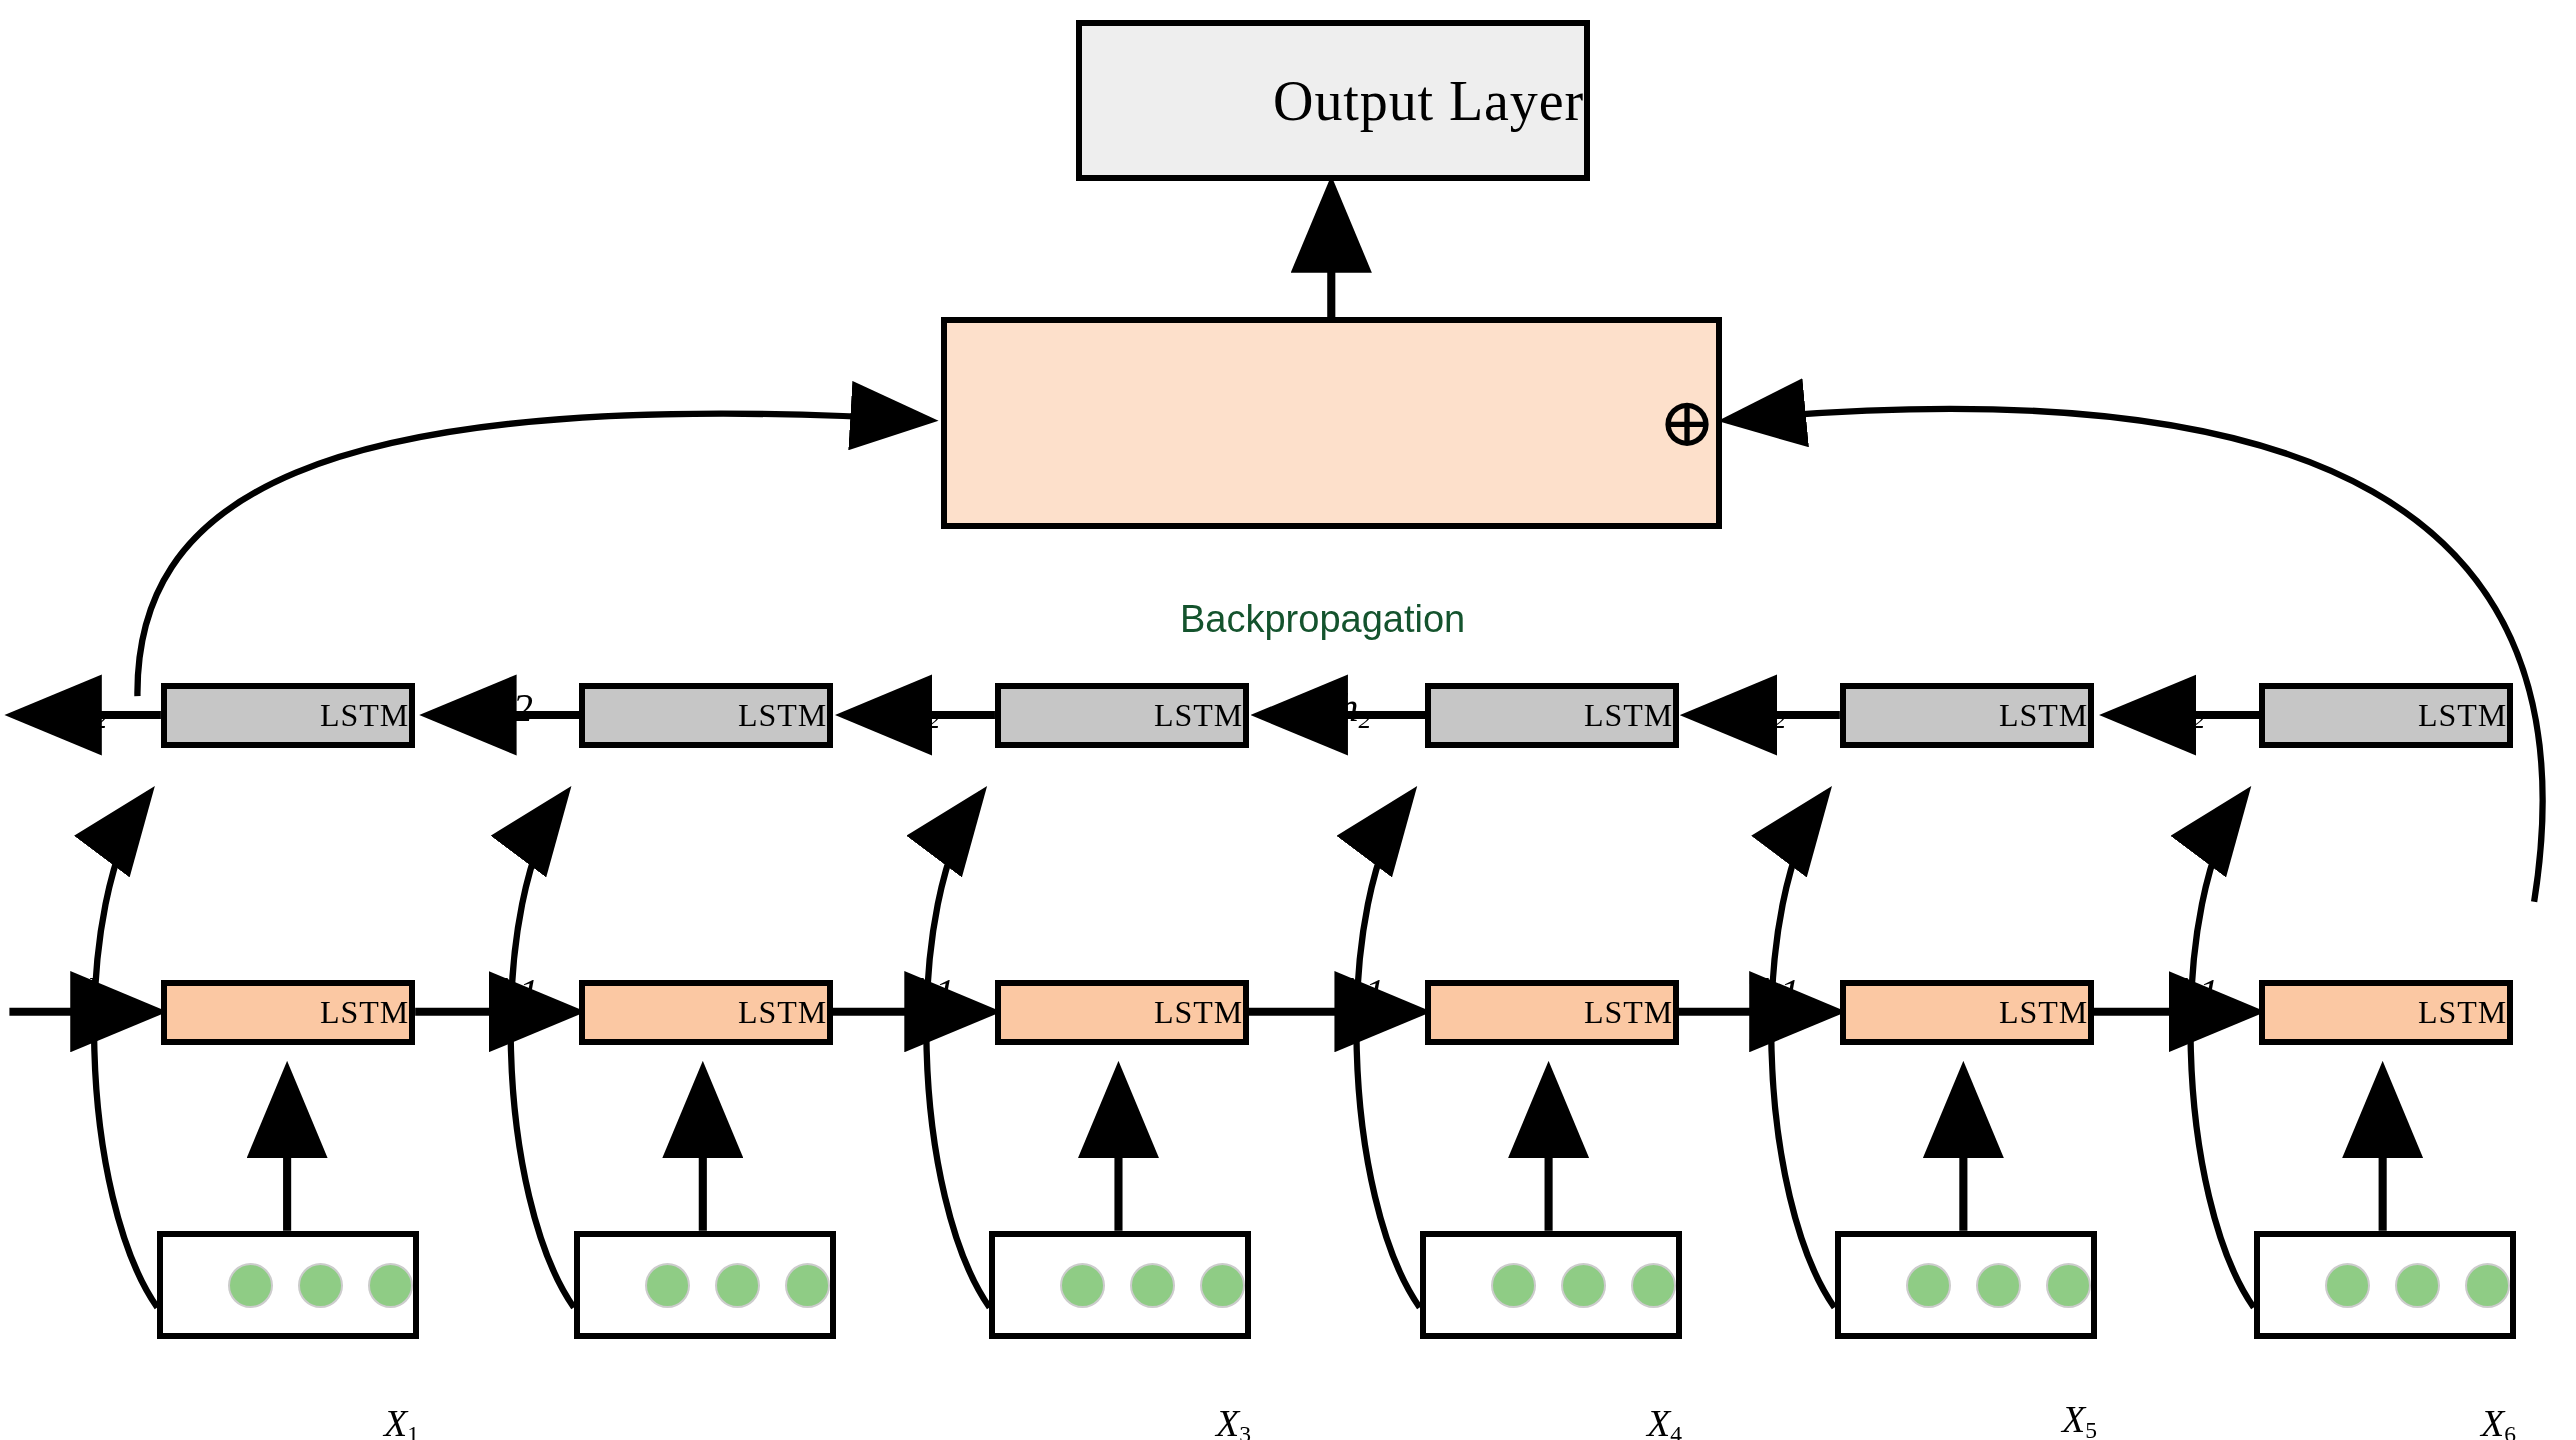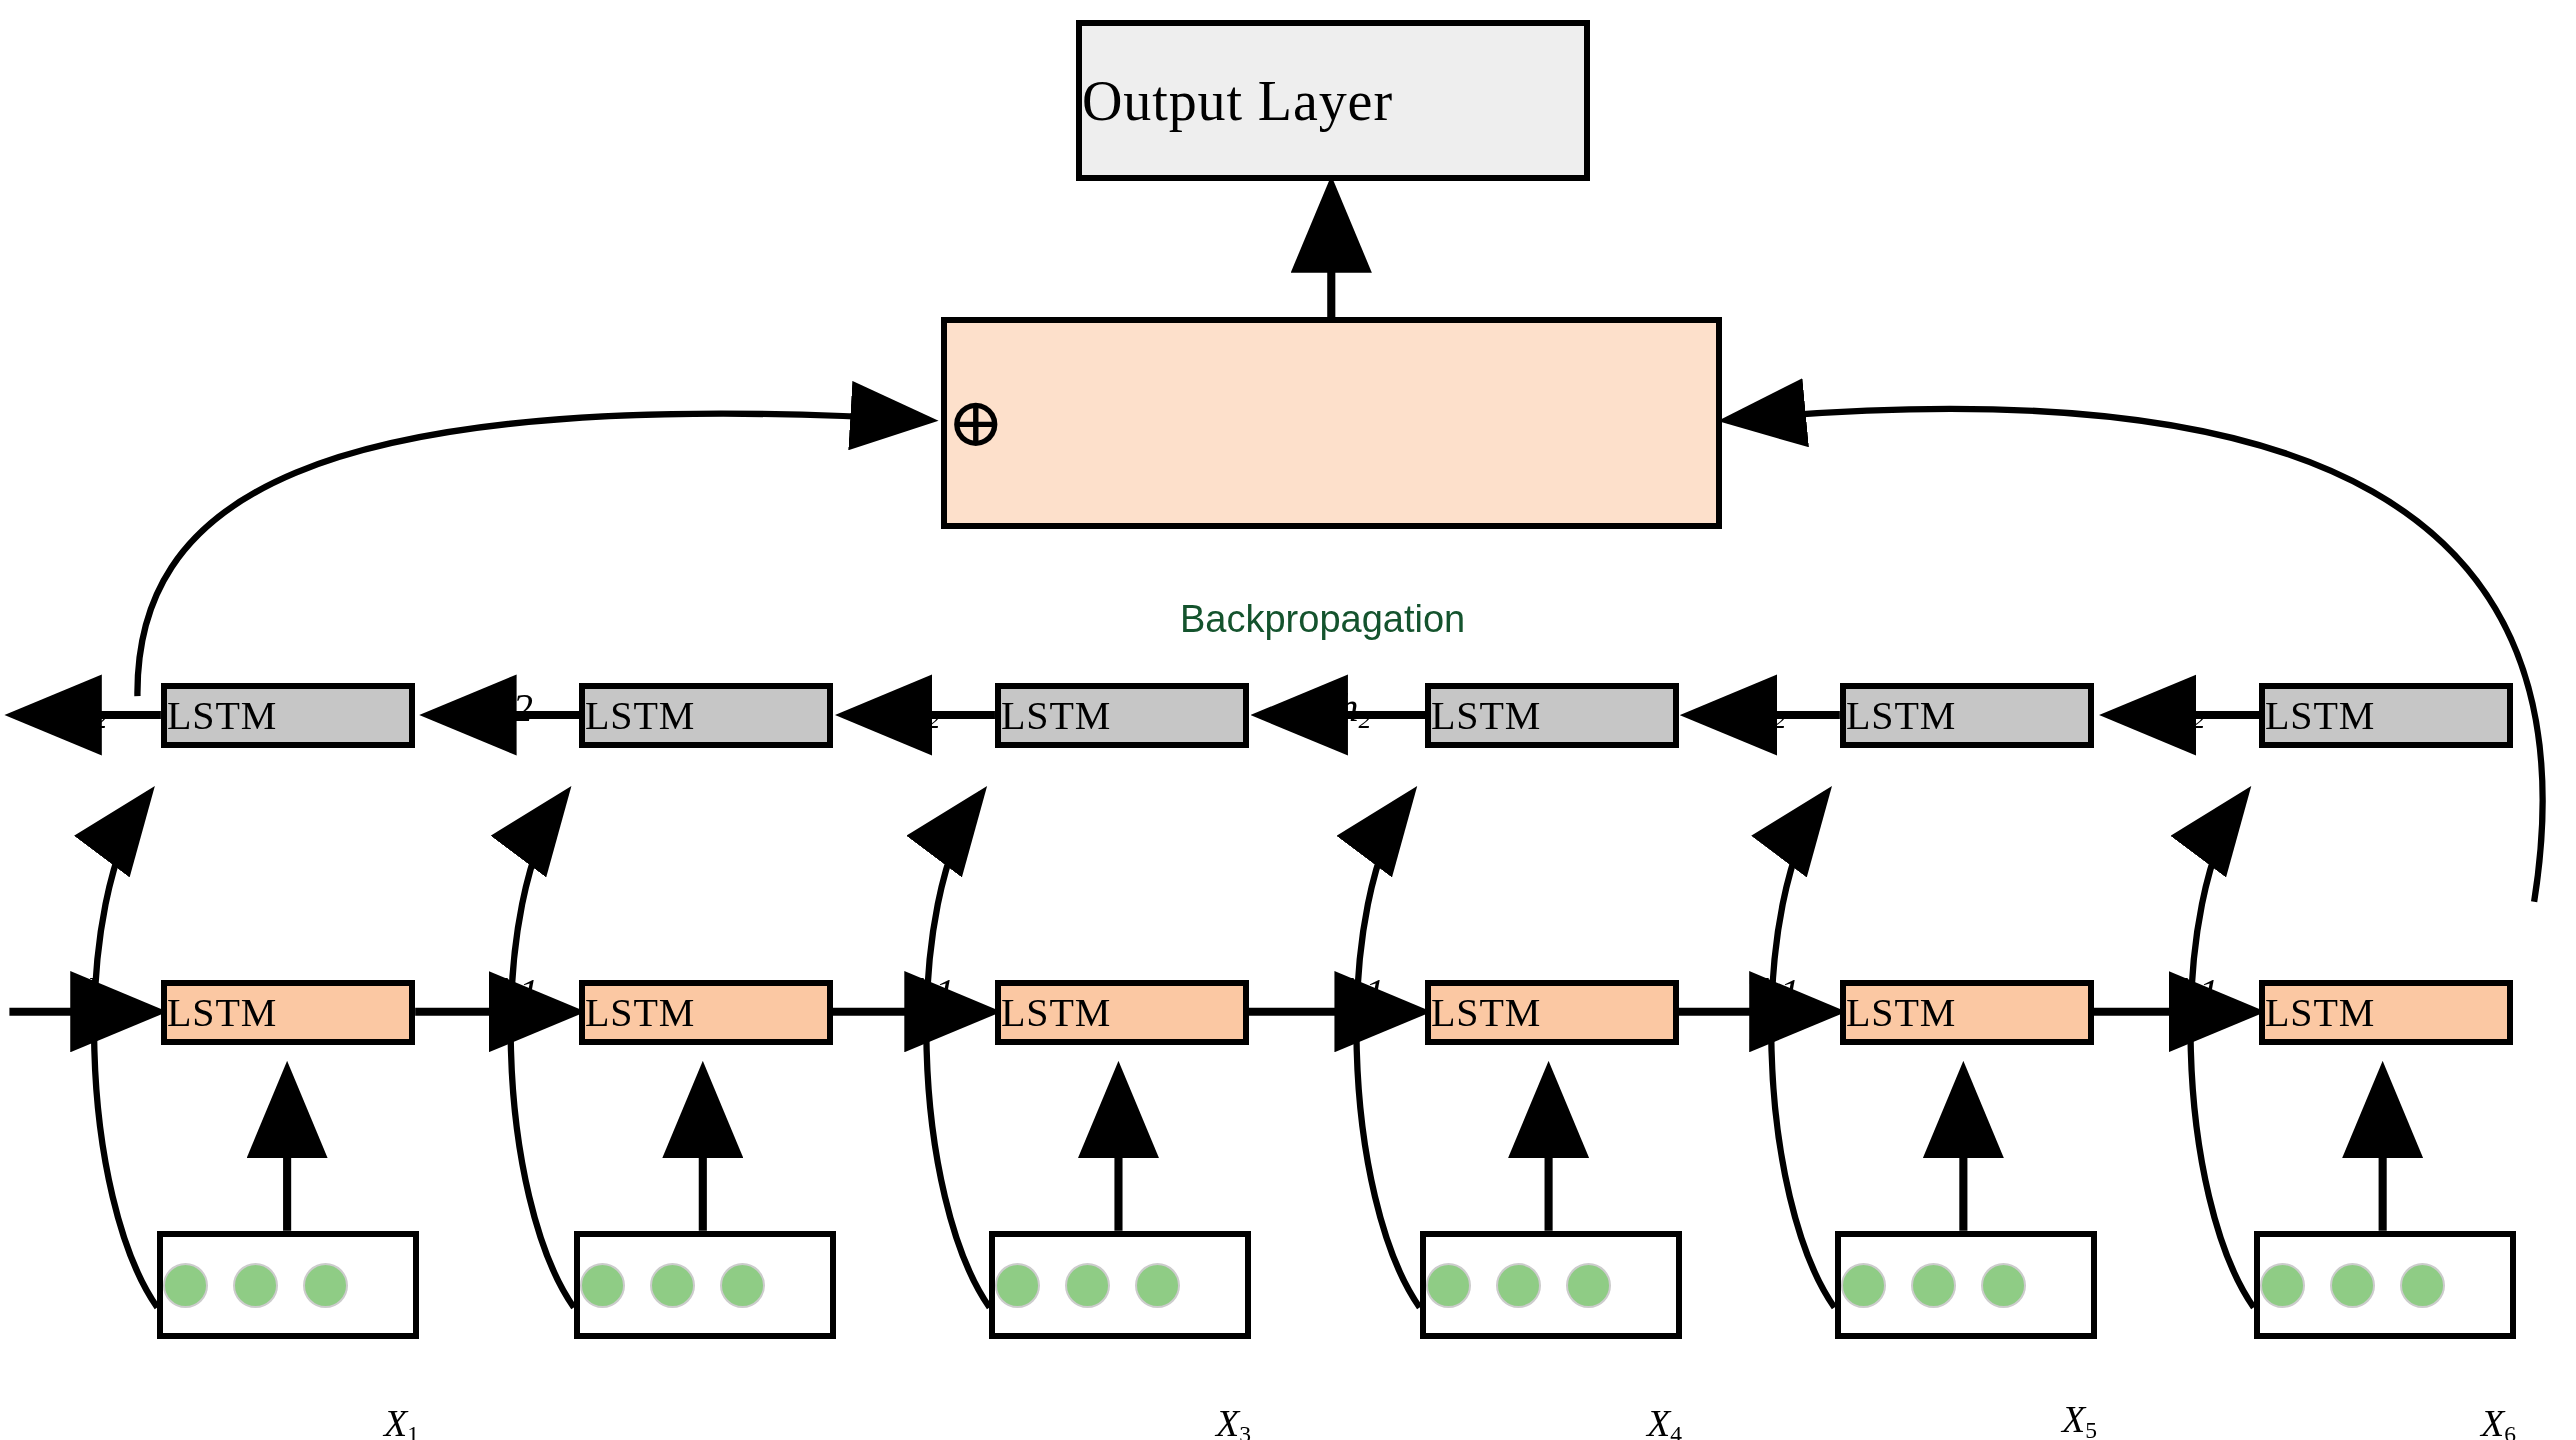--- a/index.html
+++ b/index.html
@@ -22,35 +22,35 @@
     width: 2576px;
     height: 1440px;
     pointer-events: none;
   }
   .node {
     position: absolute;
     box-sizing: border-box;
     border: 6.3px solid #000000;
     display: flex;
     align-items: center;
-    justify-content: flex-start;
+    justify-content: flex-end;
     z-index: 3;
   }
   .node-label {
     font-family: "Liberation Serif", "DejaVu Serif", serif;
     color: #000000;
     letter-spacing: 0.9px;
   }
   .lstm-fwd { background: #fbc8a3; }
   .lstm-bwd { background: #c6c6c6; }
   .input-box { background: #ffffff; }
   .concat-box { background: #fde0cb; }
   .output-box { background: #eeeeee; }
   .lstm-text {
-    font-size: 40px;
+    font-size: 32px;
   }
   .output-text {
     font-size: 56px;
   }
   .plus-glyph {
     font-size: 69px;
     line-height: 1;
     color: #000000;
   }
   .dots {

